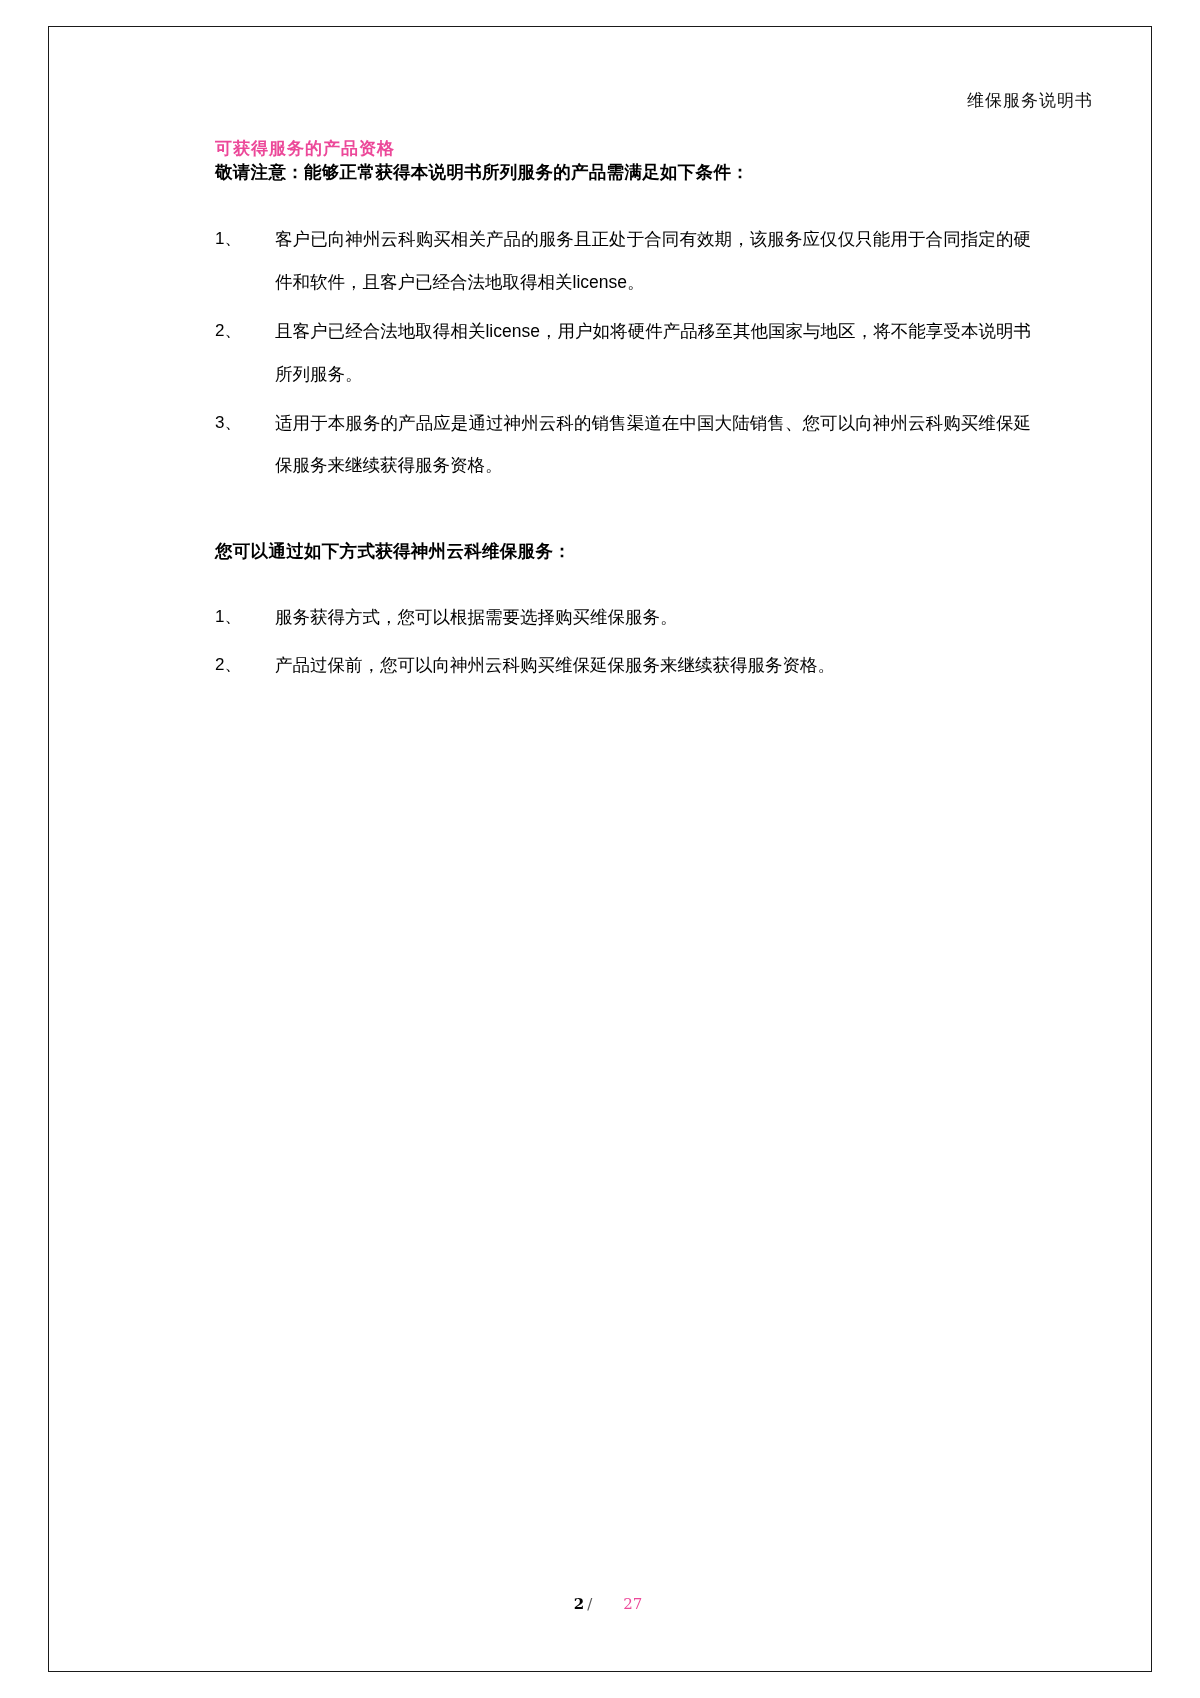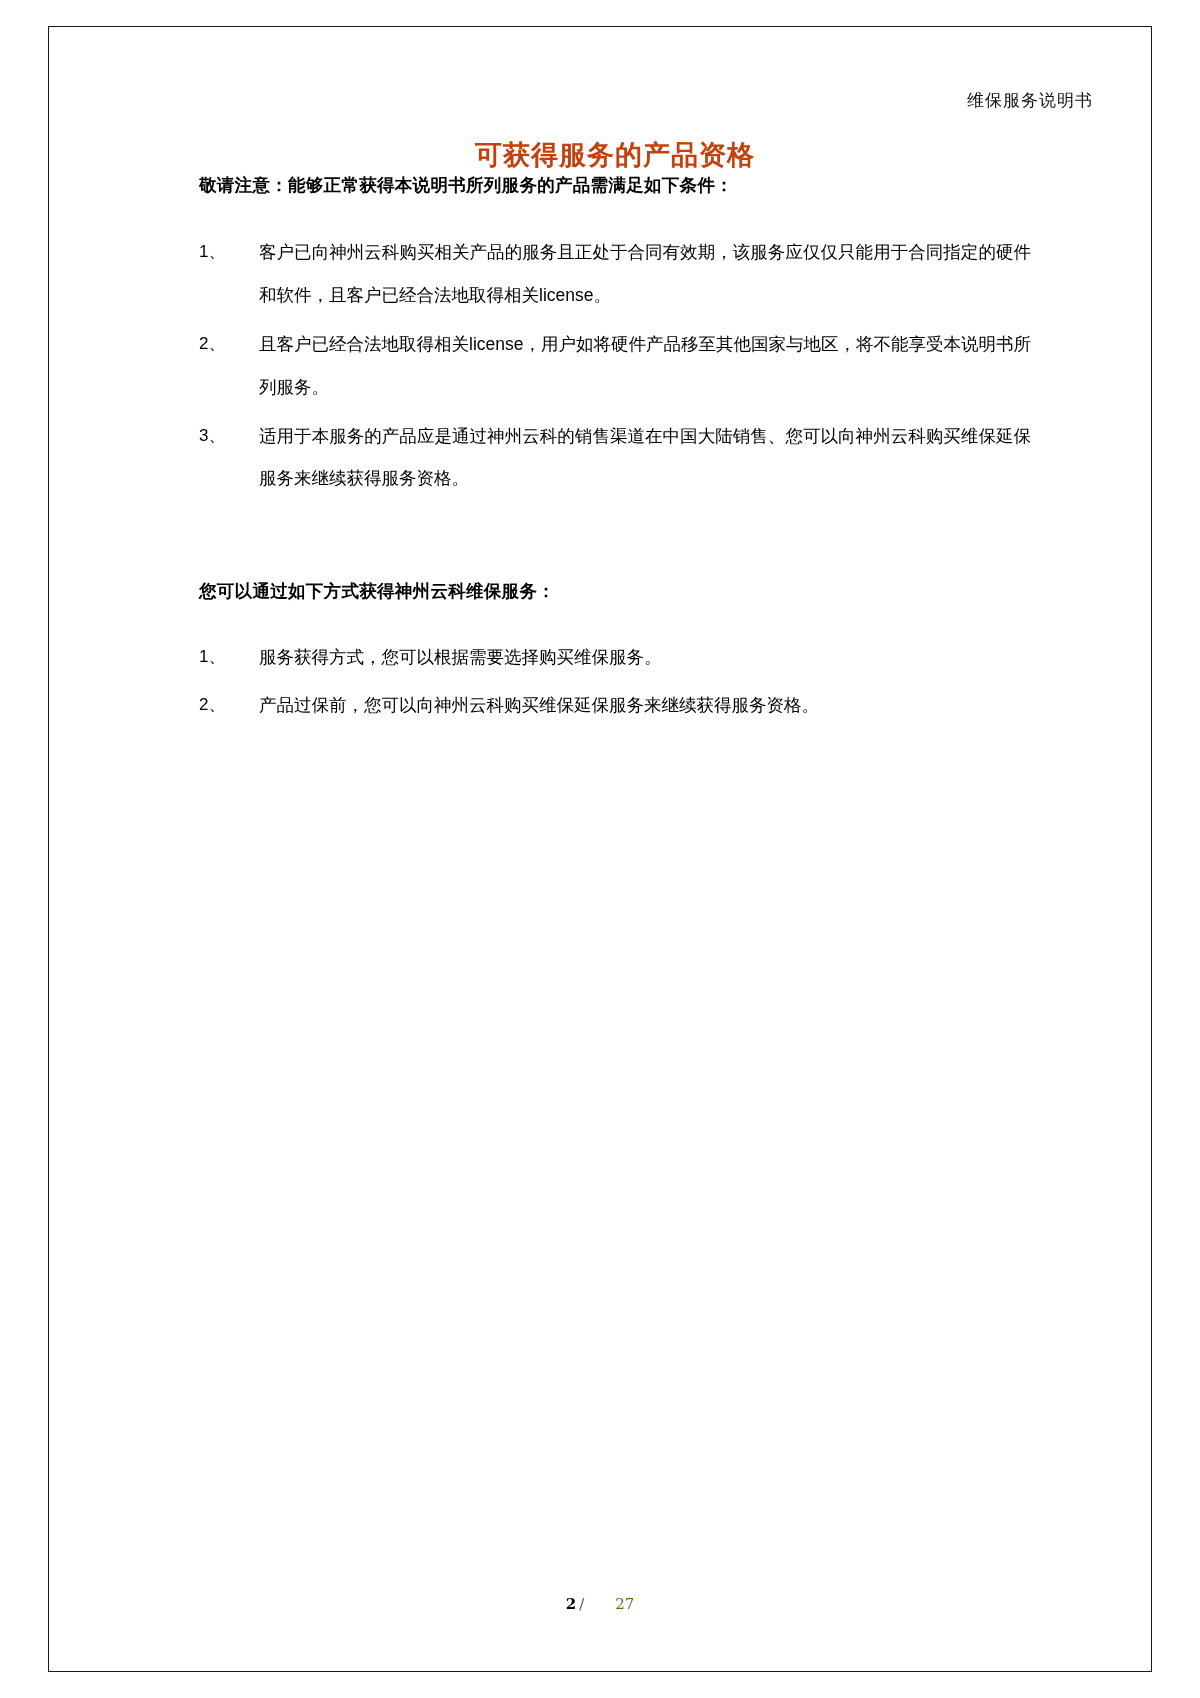--- a/index.html
+++ b/index.html
@@ -15,20 +15,21 @@
   }
   .page {
     position: absolute;
     left: 48px;
     top: 26px;
     width: 1104px;
     height: 1646px;
     border: 1px solid #1a1a1a;
     background: #ffffff;
     box-sizing: border-box;
+    padding-left: 16px;
   }
   .page-inner {
     position: relative;
     width: 100%;
     height: 100%;
   }
   .header {
     position: absolute;
     top: 62px;
     right: 58px;
@@ -37,36 +38,35 @@
     color: #111;
     font-family: "DejaVu Serif", serif;
   }
   .content {
     position: absolute;
     left: 150px;
     right: 120px;
     top: 110px;
   }
   h1.section-title {
-    color: #c2410c;
-    font-size: 27px;
+    color: #ec4899;
+    font-size: 17px;
     font-weight: bold;
-    text-align: center;
     margin: 0;
     letter-spacing: 1px;
   }
   .title-1 { margin-top: 20px; }
   .title-2 { margin-top: 104px; }
   .lead {
     font-size: 17.5px;
     font-weight: bold;
     letter-spacing: 0.3px;
   }
   .lead-2 {
-    margin-top: 79px;
+    margin-top: 52px;
   }
   ol.list {
     list-style: none;
     margin: 0;
     padding: 0;
   }
   ol.list.first { margin-top: 34px; }
   ol.list.second { margin-top: 38px; }
   ol.list li {
     display: flex;
@@ -93,21 +93,21 @@
     position: absolute;
     bottom: 58px;
     left: 0;
     right: 0;
     text-align: center;
     font-size: 15px;
     font-family: "DejaVu Serif", serif;
   }
   .footer .pg-cur { font-weight: bold; color: #000; }
   .footer .pg-sep { color: #555; margin: 0 3px; }
-  .footer .pg-total { color: #4d7c0f; margin-left: 28px; }
+  .footer .pg-total { color: #ec4899; margin-left: 28px; }
 </style>
 </head>
 <body>
 
 <div class="page">
   <div class="page-inner">
 
     <div class="header">维保服务说明书</div>
 
     <div class="content">

